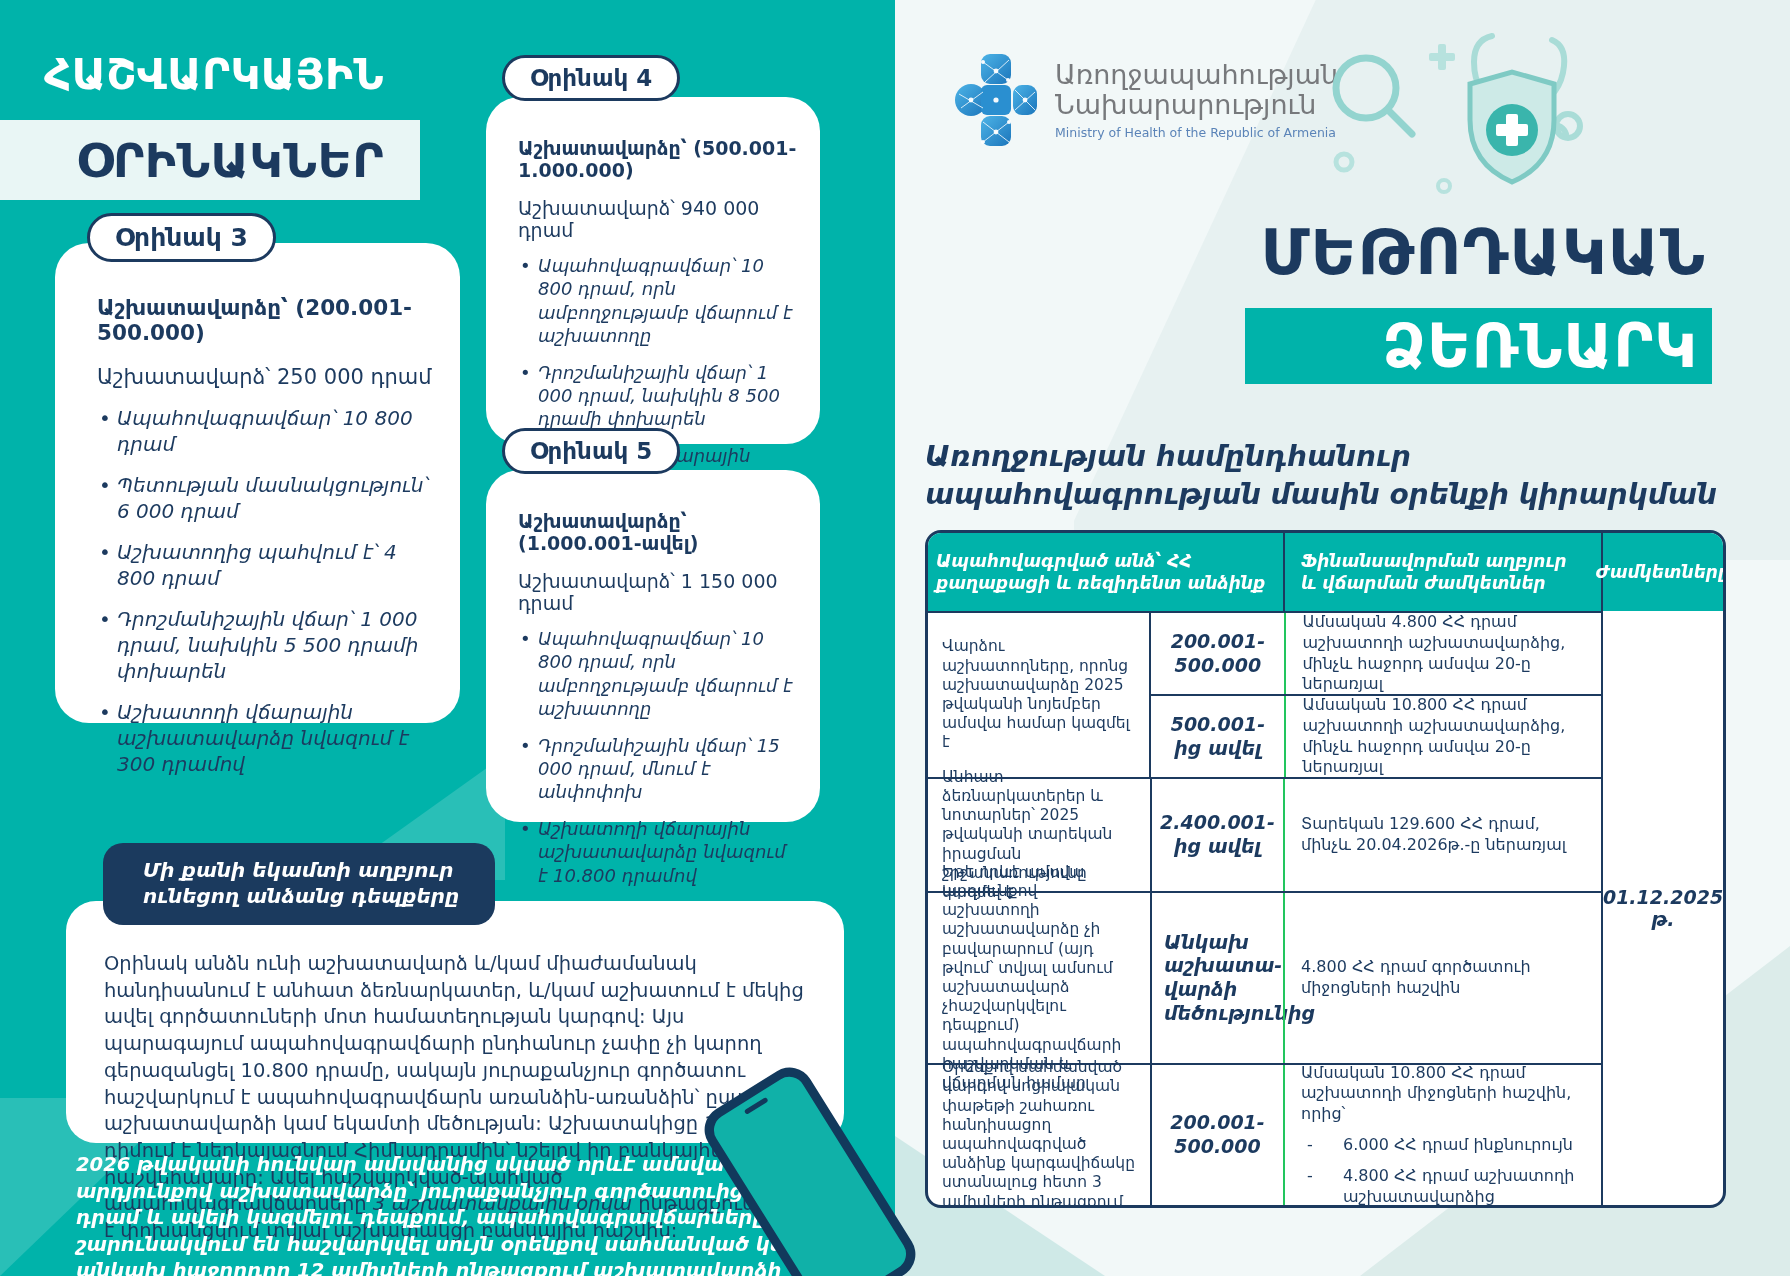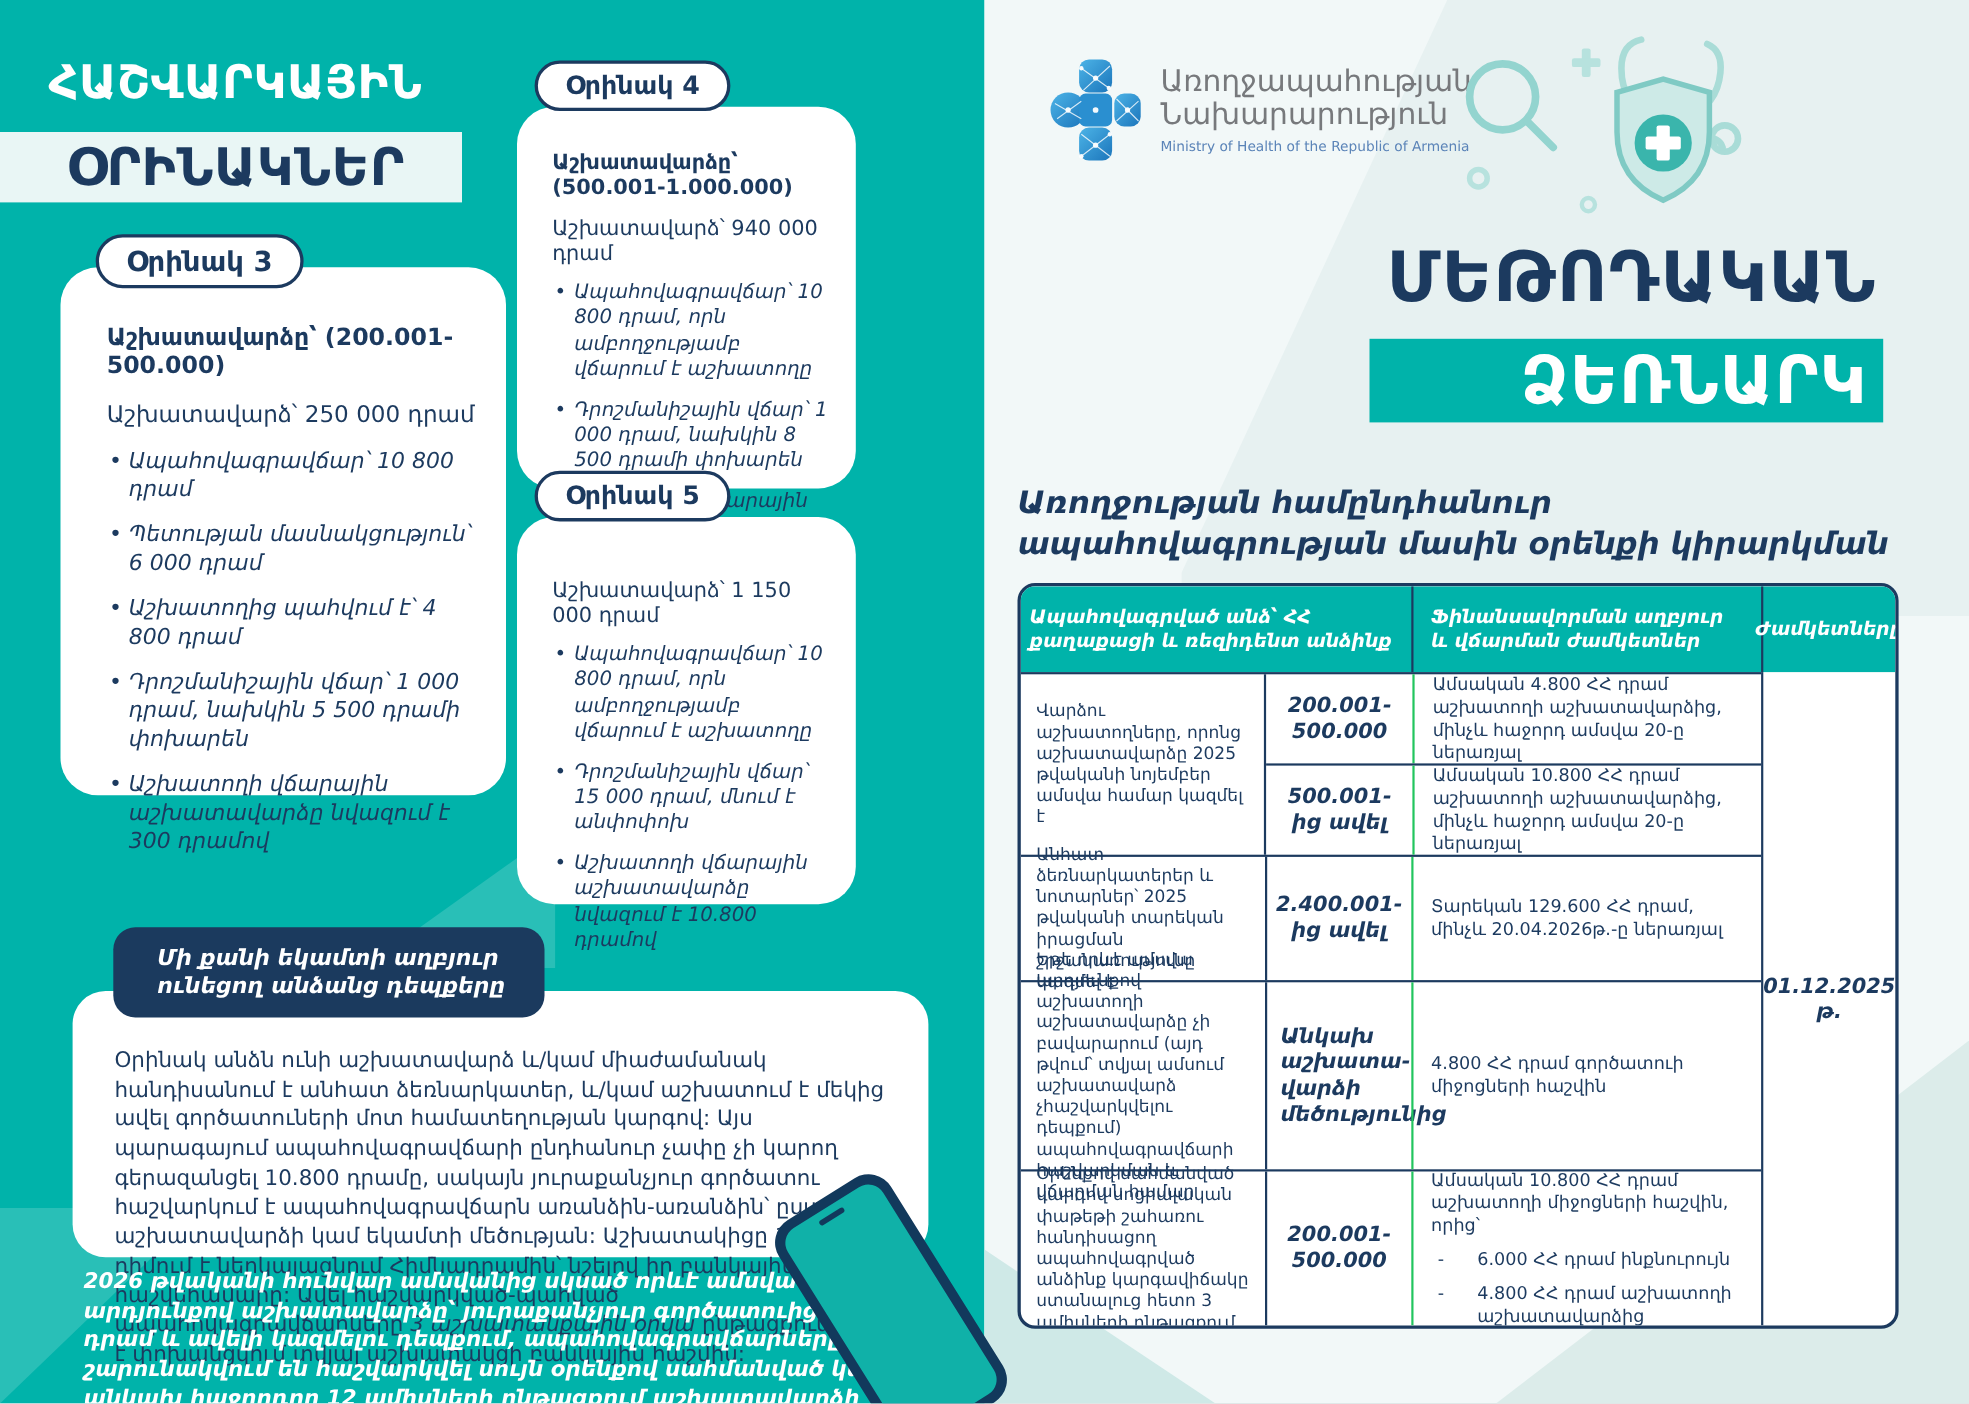--- a/index.html
+++ b/index.html
@@ -6,40 +6,40 @@
   .page{position:relative;width:1790px;height:1276px;overflow:hidden;
         font-family:"DejaVu Sans",sans-serif;background:#f2f8f8;}
 
   
   .left{position:absolute;left:0;top:0;width:895px;height:1276px;background:#00b3aa;}
   .ltri{position:absolute;background:rgba(255,255,255,.16);}
   .ltri1{left:330px;top:755px;width:175px;height:125px;clip-path:polygon(100% 0,100% 100%,0 100%);}
   .ltri2{left:0;top:1098px;width:185px;height:178px;clip-path:polygon(0 0,100% 0,0 100%);}
 
   .htitle{position:absolute;left:44px;top:50px;font-size:42px;font-weight:800;color:#ffffff;letter-spacing:.5px;}
-  .hband{position:absolute;left:0;top:120px;width:420px;height:64px;background:#e9f6f5;
-         display:flex;align-items:center;justify-content:flex-end;padding-right:52px;box-sizing:border-box;}
+  .hband{position:absolute;left:0;top:120px;width:420px;height:80px;background:#e9f6f5;
+         display:flex;align-items:center;justify-content:flex-end;padding-right:36px;box-sizing:border-box;}
   .hband span{font-size:47px;font-weight:800;color:#1c3a5f;letter-spacing:.5px;}
 
   .exbox{position:absolute;background:#ffffff;border-radius:34px;color:#1c3a5f;box-sizing:border-box;}
   .exbadge{position:absolute;background:#ffffff;border:3px solid #1c3a5f;border-radius:30px;
            padding:7px 25px;font-weight:800;color:#1c3a5f;white-space:nowrap;}
   .exheading{font-weight:800;}
   .exbullets{list-style:none;margin:0;padding:0;}
   .exbullets li{font-style:italic;position:relative;padding-left:20px;}
   .exbullets li::before{content:"•";position:absolute;left:2px;top:0;font-style:normal;}
 
   .ex3{left:55px;top:243px;width:405px;height:480px;padding:52px 26px 0 42px;}
   .ex3 .exbadge{top:-30px;left:32px;font-size:25px;}
   .ex3 .exheading{font-size:21.5px;}
   .ex3 .exsalary{font-size:21px;margin-top:20px;}
   .ex3 .exbullets{margin-top:16px;font-size:20px;line-height:1.3;}
   .ex3 .exbullets li{margin-top:15px;}
 
-  .ex45{left:470px;width:308px;padding:40px 22px 0 32px;}
+  .ex45{left:486px;width:334px;padding:40px 22px 0 32px;}
   .ex4{top:97px;height:347px;}
   .ex5{top:470px;height:352px;}
   .ex45 .exbadge{top:-42px;left:16px;font-size:23px;}
   .ex45 .exheading{font-size:19px;}
   .ex45 .exsalary{font-size:19px;margin-top:16px;}
   .ex45 .exbullets{margin-top:8px;font-size:18px;line-height:1.3;}
   .ex45 .exbullets li{margin-top:13px;}
 
   .notebox{position:absolute;left:103px;top:843px;width:392px;box-sizing:border-box;
            background:#1b3a5e;border-radius:20px;color:#ffffff;font-weight:700;font-style:italic;
@@ -145,20 +145,21 @@
       <div class="exsalary">Աշխատավարձ՝ 940 000  դրամ</div>
       <ul class="exbullets">
         <li>Ապահովագրավճար՝ 10 800 դրամ, որն ամբողջությամբ վճարում է աշխատողը</li>
         <li>Դրոշմանիշային վճար՝ 1 000 դրամ, նախկին 8 500 դրամի փոխարեն</li>
         <li>Աշխատողի վճարային աշխատավարձը նվազում  է 3 300 դրամով</li>
       </ul>
     </div>
 
     <div class="exbox ex45 ex5">
       <div class="exbadge">Օրինակ 5</div>
+      <div class="exheading">Աշխատավարձը՝ (1.000.001-ավել)</div>
       <div class="exsalary">Աշխատավարձ՝ 1 150 000 դրամ</div>
       <ul class="exbullets">
         <li>Ապահովագրավճար՝ 10 800 դրամ, որն ամբողջությամբ վճարում է աշխատողը</li>
         <li>Դրոշմանիշային վճար՝ 15 000 դրամ, մնում է անփոփոխ</li>
         <li>Աշխատողի վճարային աշխատավարձը նվազում է 10.800 դրամով</li>
       </ul>
     </div>
 
     <div class="notebox">Մի քանի եկամտի աղբյուր ունեցող անձանց դեպքերը</div>
     <div class="parabox">

